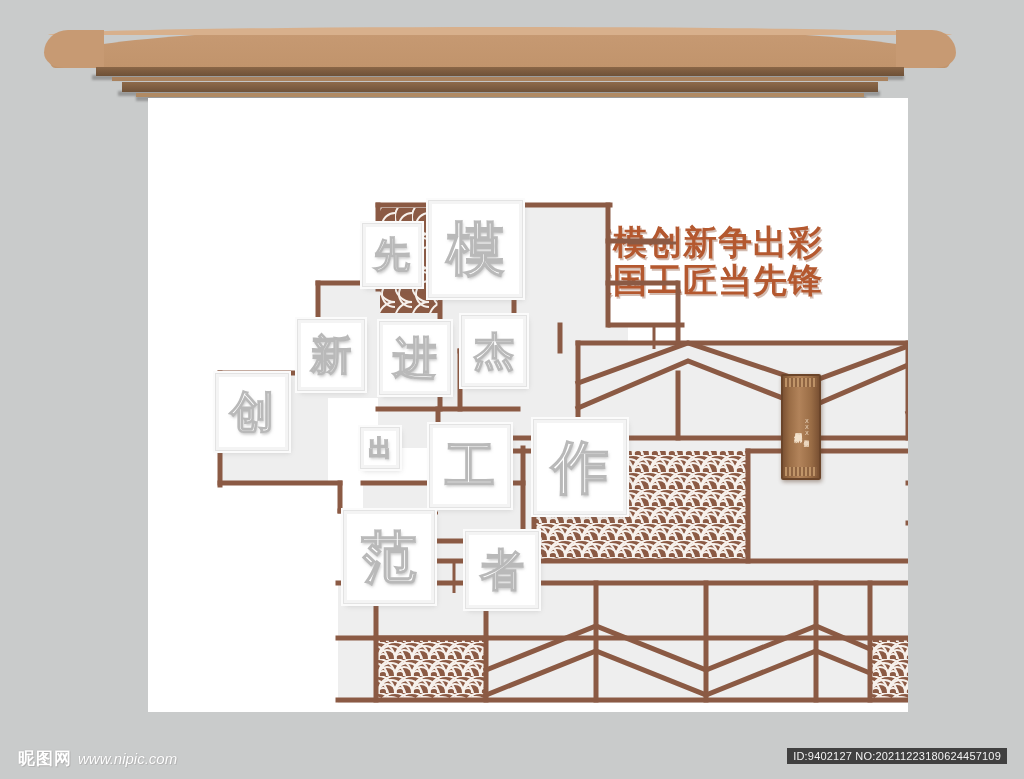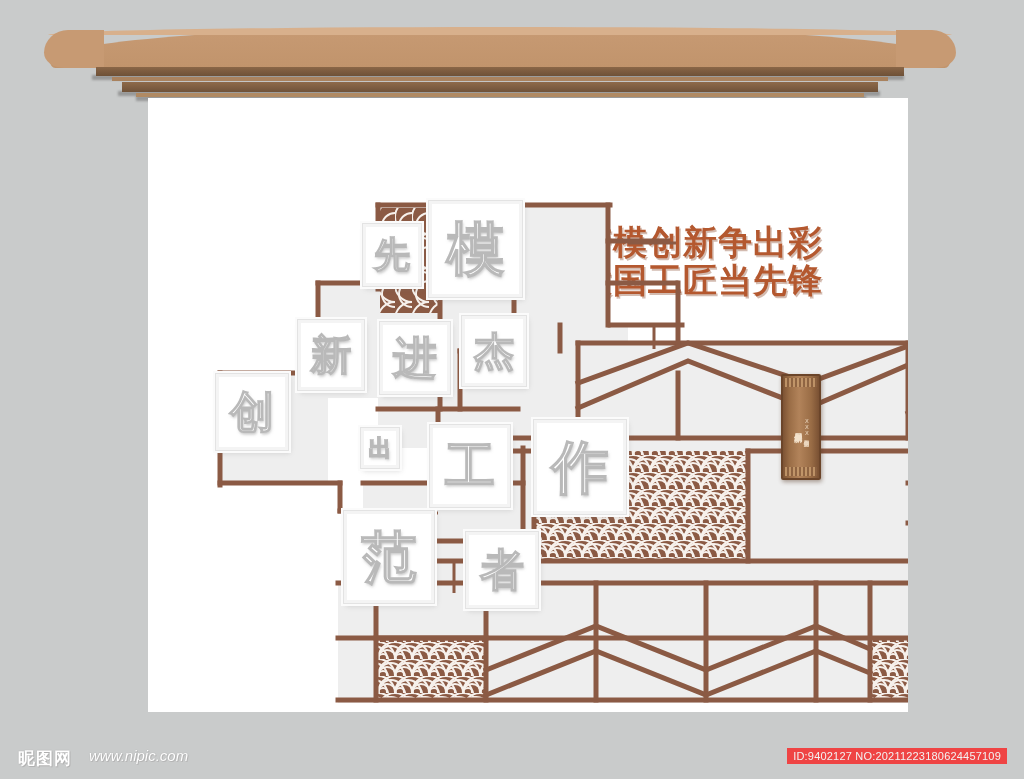--- a/index.html
+++ b/index.html
@@ -142,37 +142,37 @@
     white-space: nowrap;
     z-index: 2;
   }
   #plq-main { font-size: 8px; font-weight: bold; letter-spacing: 0; }
   #plq-sub  { font-size: 5.5px; letter-spacing: 0; opacity: .92; }
 
   
   #footer { position: absolute; left: 0; bottom: 0; width: 1024px; height: 44px; }
   #brand {
     position: absolute; left: 18px; top: 12px;
-    display: flex; align-items: flex-start; gap: 17px;
+    display: flex; align-items: center; gap: 6px;
   }
   #brand-logo {
     font-family: "DejaVu Sans", sans-serif;
     font-size: 17px; font-weight: bold; color: #ffffff;
     text-shadow: 0 0 1px #9a9a9a, 1px 1px 0 #b5b5b5;
     letter-spacing: 1px;
   }
   #brand-url {
     font-family: "Liberation Sans", sans-serif;
     font-size: 15px; color: #ffffff;
     text-shadow: 0 0 1px #9a9a9a, 1px 1px 0 #b8b8b8;
     font-style: italic;
   }
   #idbox {
     position: absolute; right: 17px; top: 13px;
-    background: #ef4444; color: #f2f2f2;
+    background: #404040; color: #f2f2f2;
     font-size: 11px; padding: 2px 6px;
     font-family: "Liberation Sans", sans-serif;
     letter-spacing: .2px;
   }
 </style>
 </head>
 <body>
 
 <div id="stage">
 

